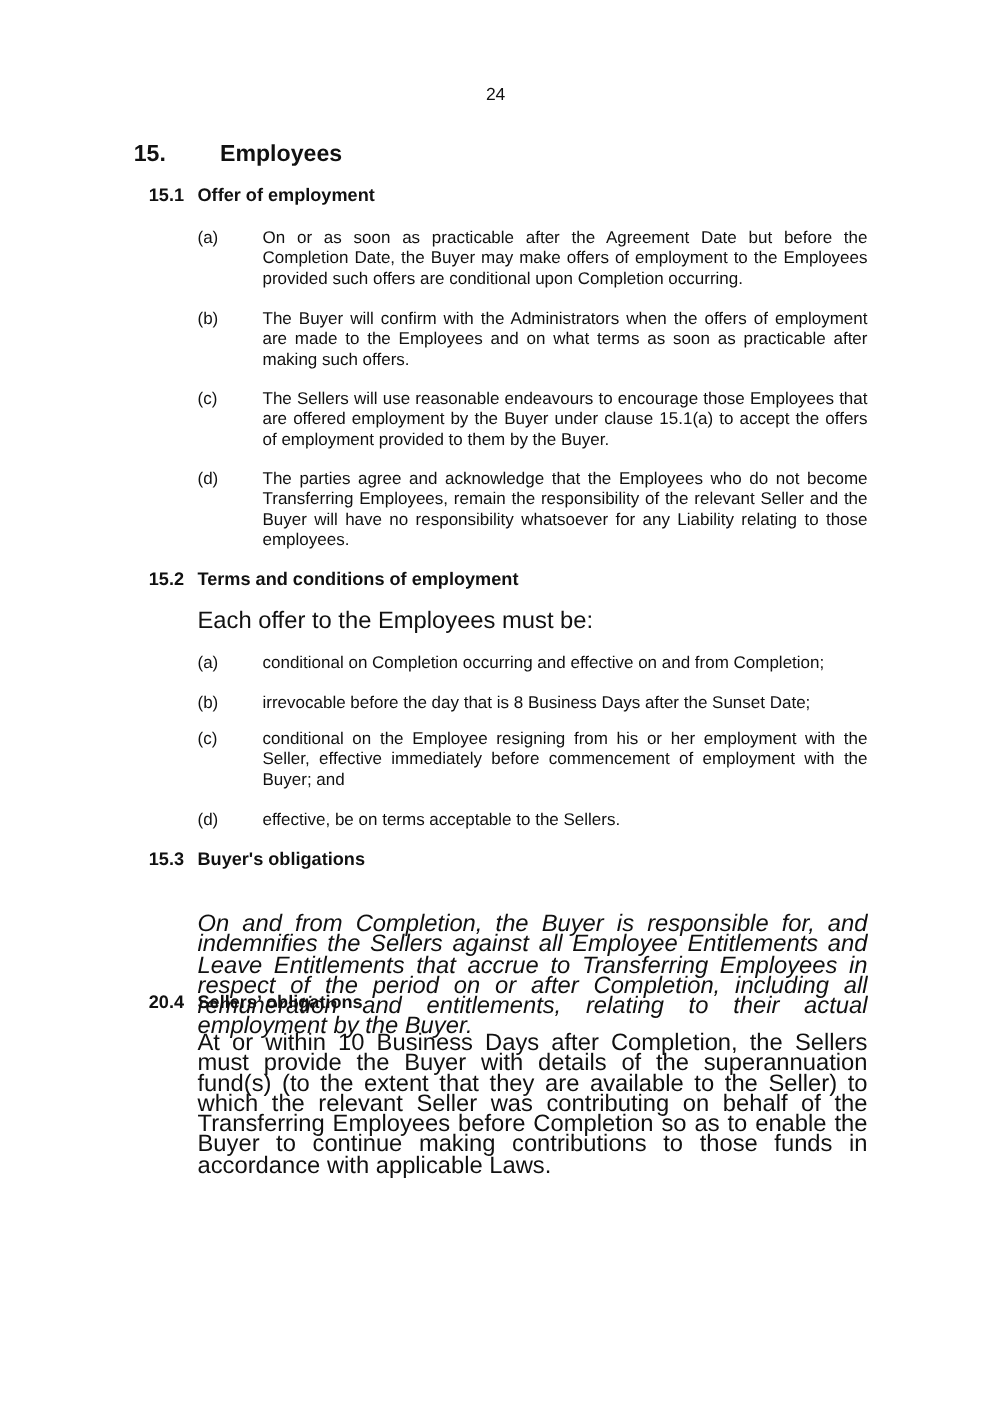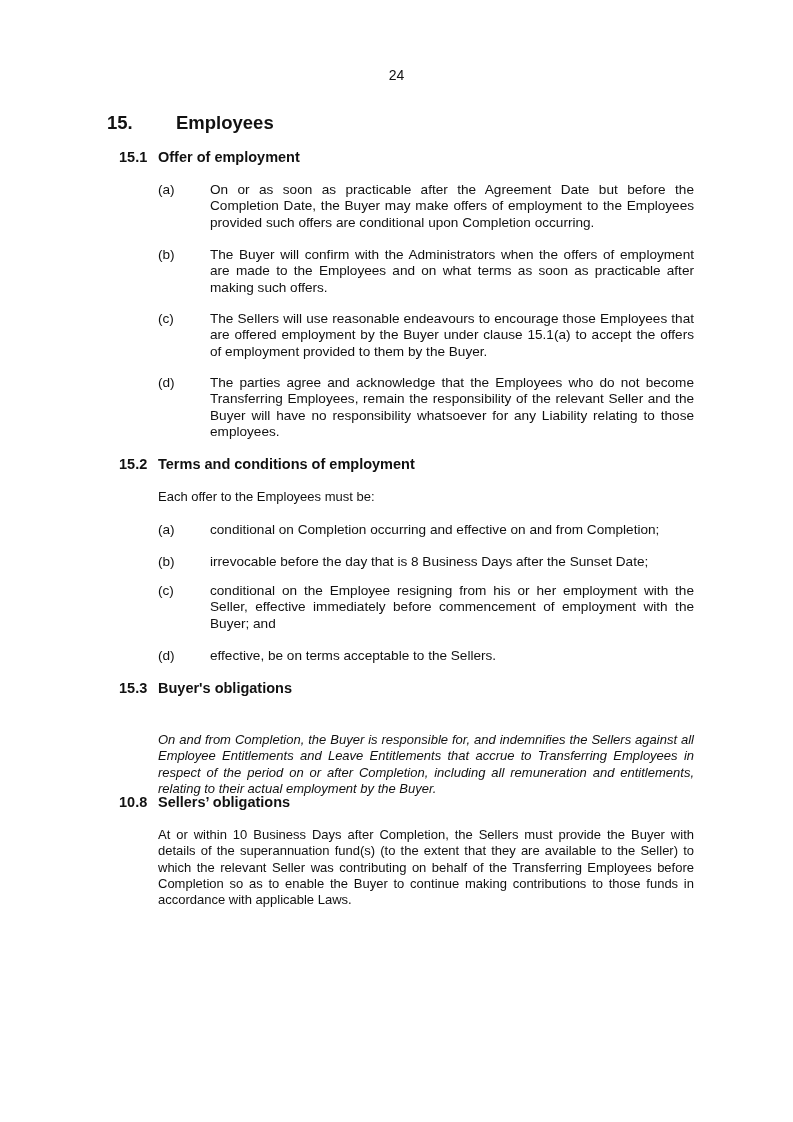--- a/index.html
+++ b/index.html
@@ -7,21 +7,21 @@
     .page-number { position: absolute; top: 67px; left: 0; width: 793px; text-align: center; font-size: 14px; }
     .h1 { position: absolute; left: 107px; font-size: 18.5px; font-weight: bold; }
     .h1 .num { position: absolute; left: 0; text-align: center; }
     .h1 .txt { position: absolute; left: 52px; white-space: nowrap; margin-left: 17px; }
     .h2 { position: absolute; left: 107px; font-size: 14.5px; font-weight: bold; white-space: nowrap; }
     .h2 .num { position: absolute; left: 12px; }
     .h2 .txt { position: absolute; left: 51px; }
     .item { position: absolute; left: 158px; width: 536px; font-size: 13.6px; line-height: 16.3px; }
     .item .lbl { position: absolute; left: 0; top: 0; }
     .item .body { position: absolute; left: 52px; width: 484px; text-align: justify; }
-    .para { position: absolute; left: 158px; width: 536px; font-size: 13px; line-height: 16.3px; text-align: justify; }
+    .para { position: absolute; left: 158px; width: 536px; font-size: 19px; line-height: 16.3px; text-align: justify; }
     .single { white-space: nowrap; }
   </style>
 </head>
 <body>
 
 <div>
   <div class="page-number">24</div>
 
   <div class="h1" style="top:112px;">
     <span class="num">15.</span>
@@ -73,17 +73,17 @@
     <div class="body single">effective, be on terms acceptable to the Sellers.</div>
   </div>
 
   <div class="h2" style="top:680px;">
     <span class="num">15.3</span>
     <span class="txt">Buyer's obligations</span>
   </div>
   <div class="para" style="top:732px;font-style:italic;">On and from Completion, the Buyer is responsible for, and indemnifies the Sellers against all Employee Entitlements and Leave Entitlements that accrue to Transferring Employees in respect of the period on or after Completion, including all remuneration and entitlements, relating to their actual employment by the Buyer.</div>
 
   <div class="h2" style="top:794px;">
-    <span class="num">10.8</span>
+    <span class="num">20.4</span>
     <span class="txt">Sellers’ obligations</span>
   </div>
   <div class="para" style="top:827px;">At or within 10 Business Days after Completion, the Sellers must provide the Buyer with details of the superannuation fund(s) (to the extent that they are available to the Seller) to which the relevant Seller was contributing on behalf of the Transferring Employees before Completion so as to enable the Buyer to continue making contributions to those funds in accordance with applicable Laws.</div>
 </div>
 
 </body></html>

